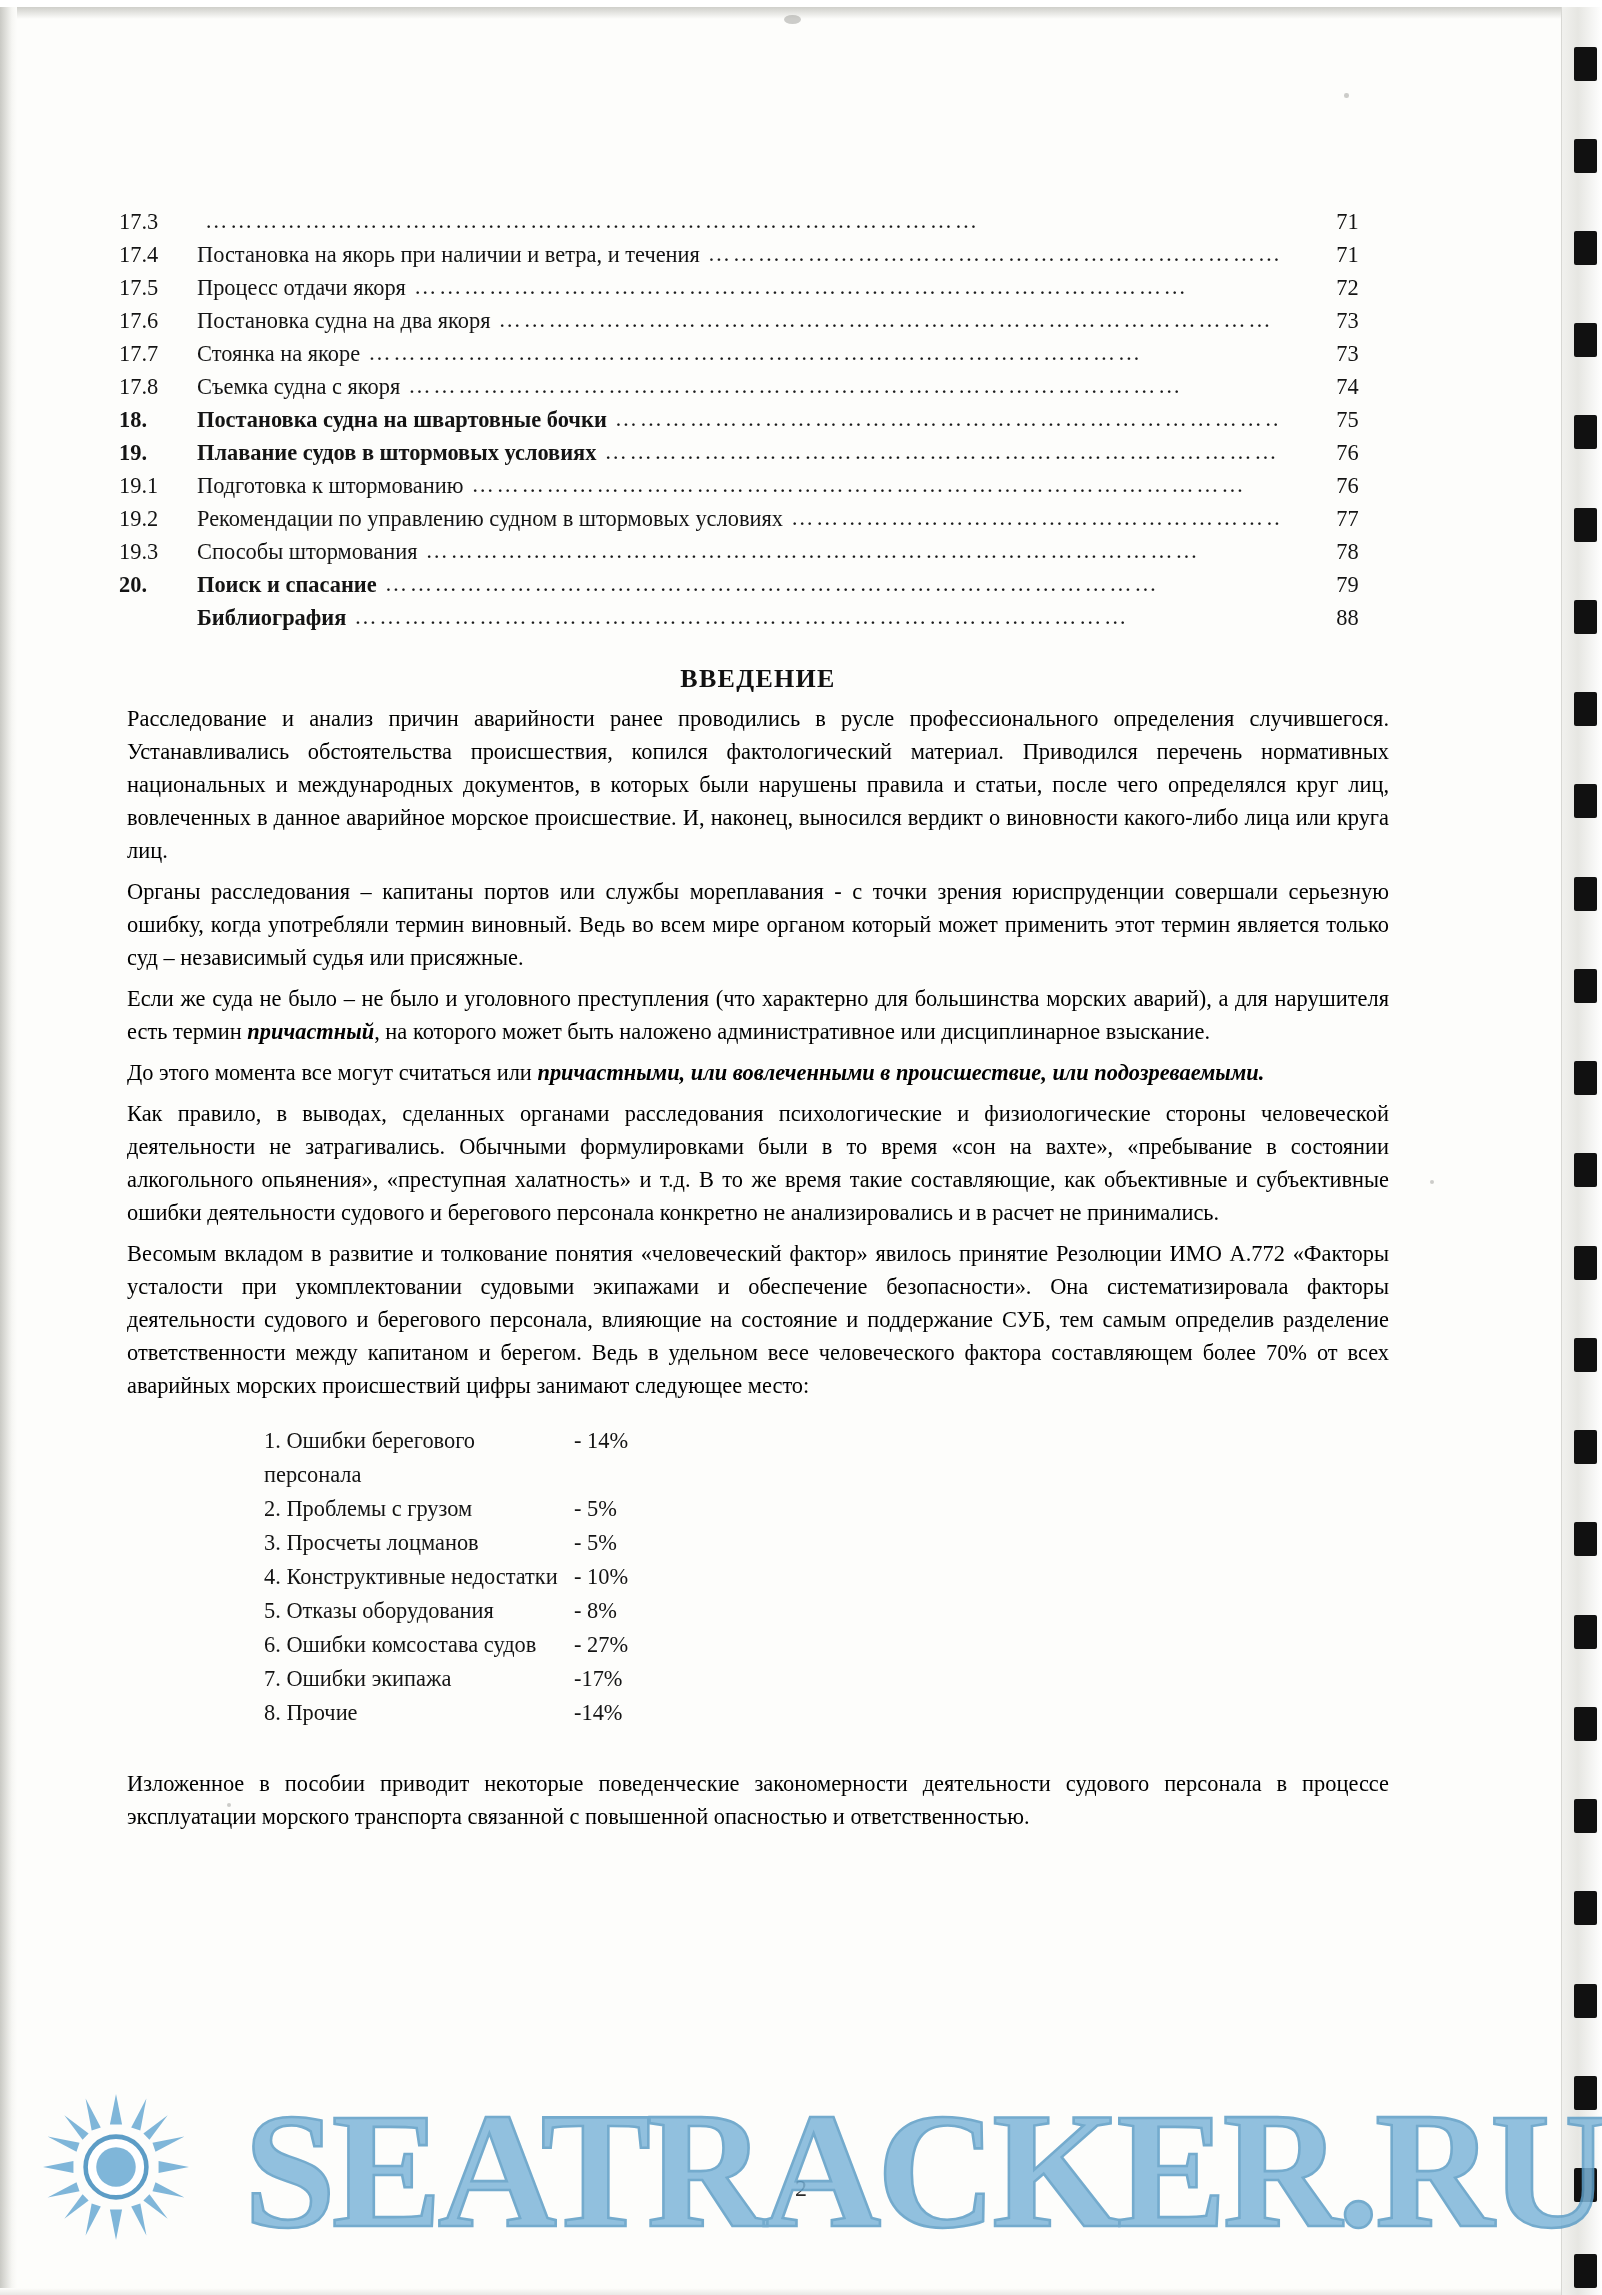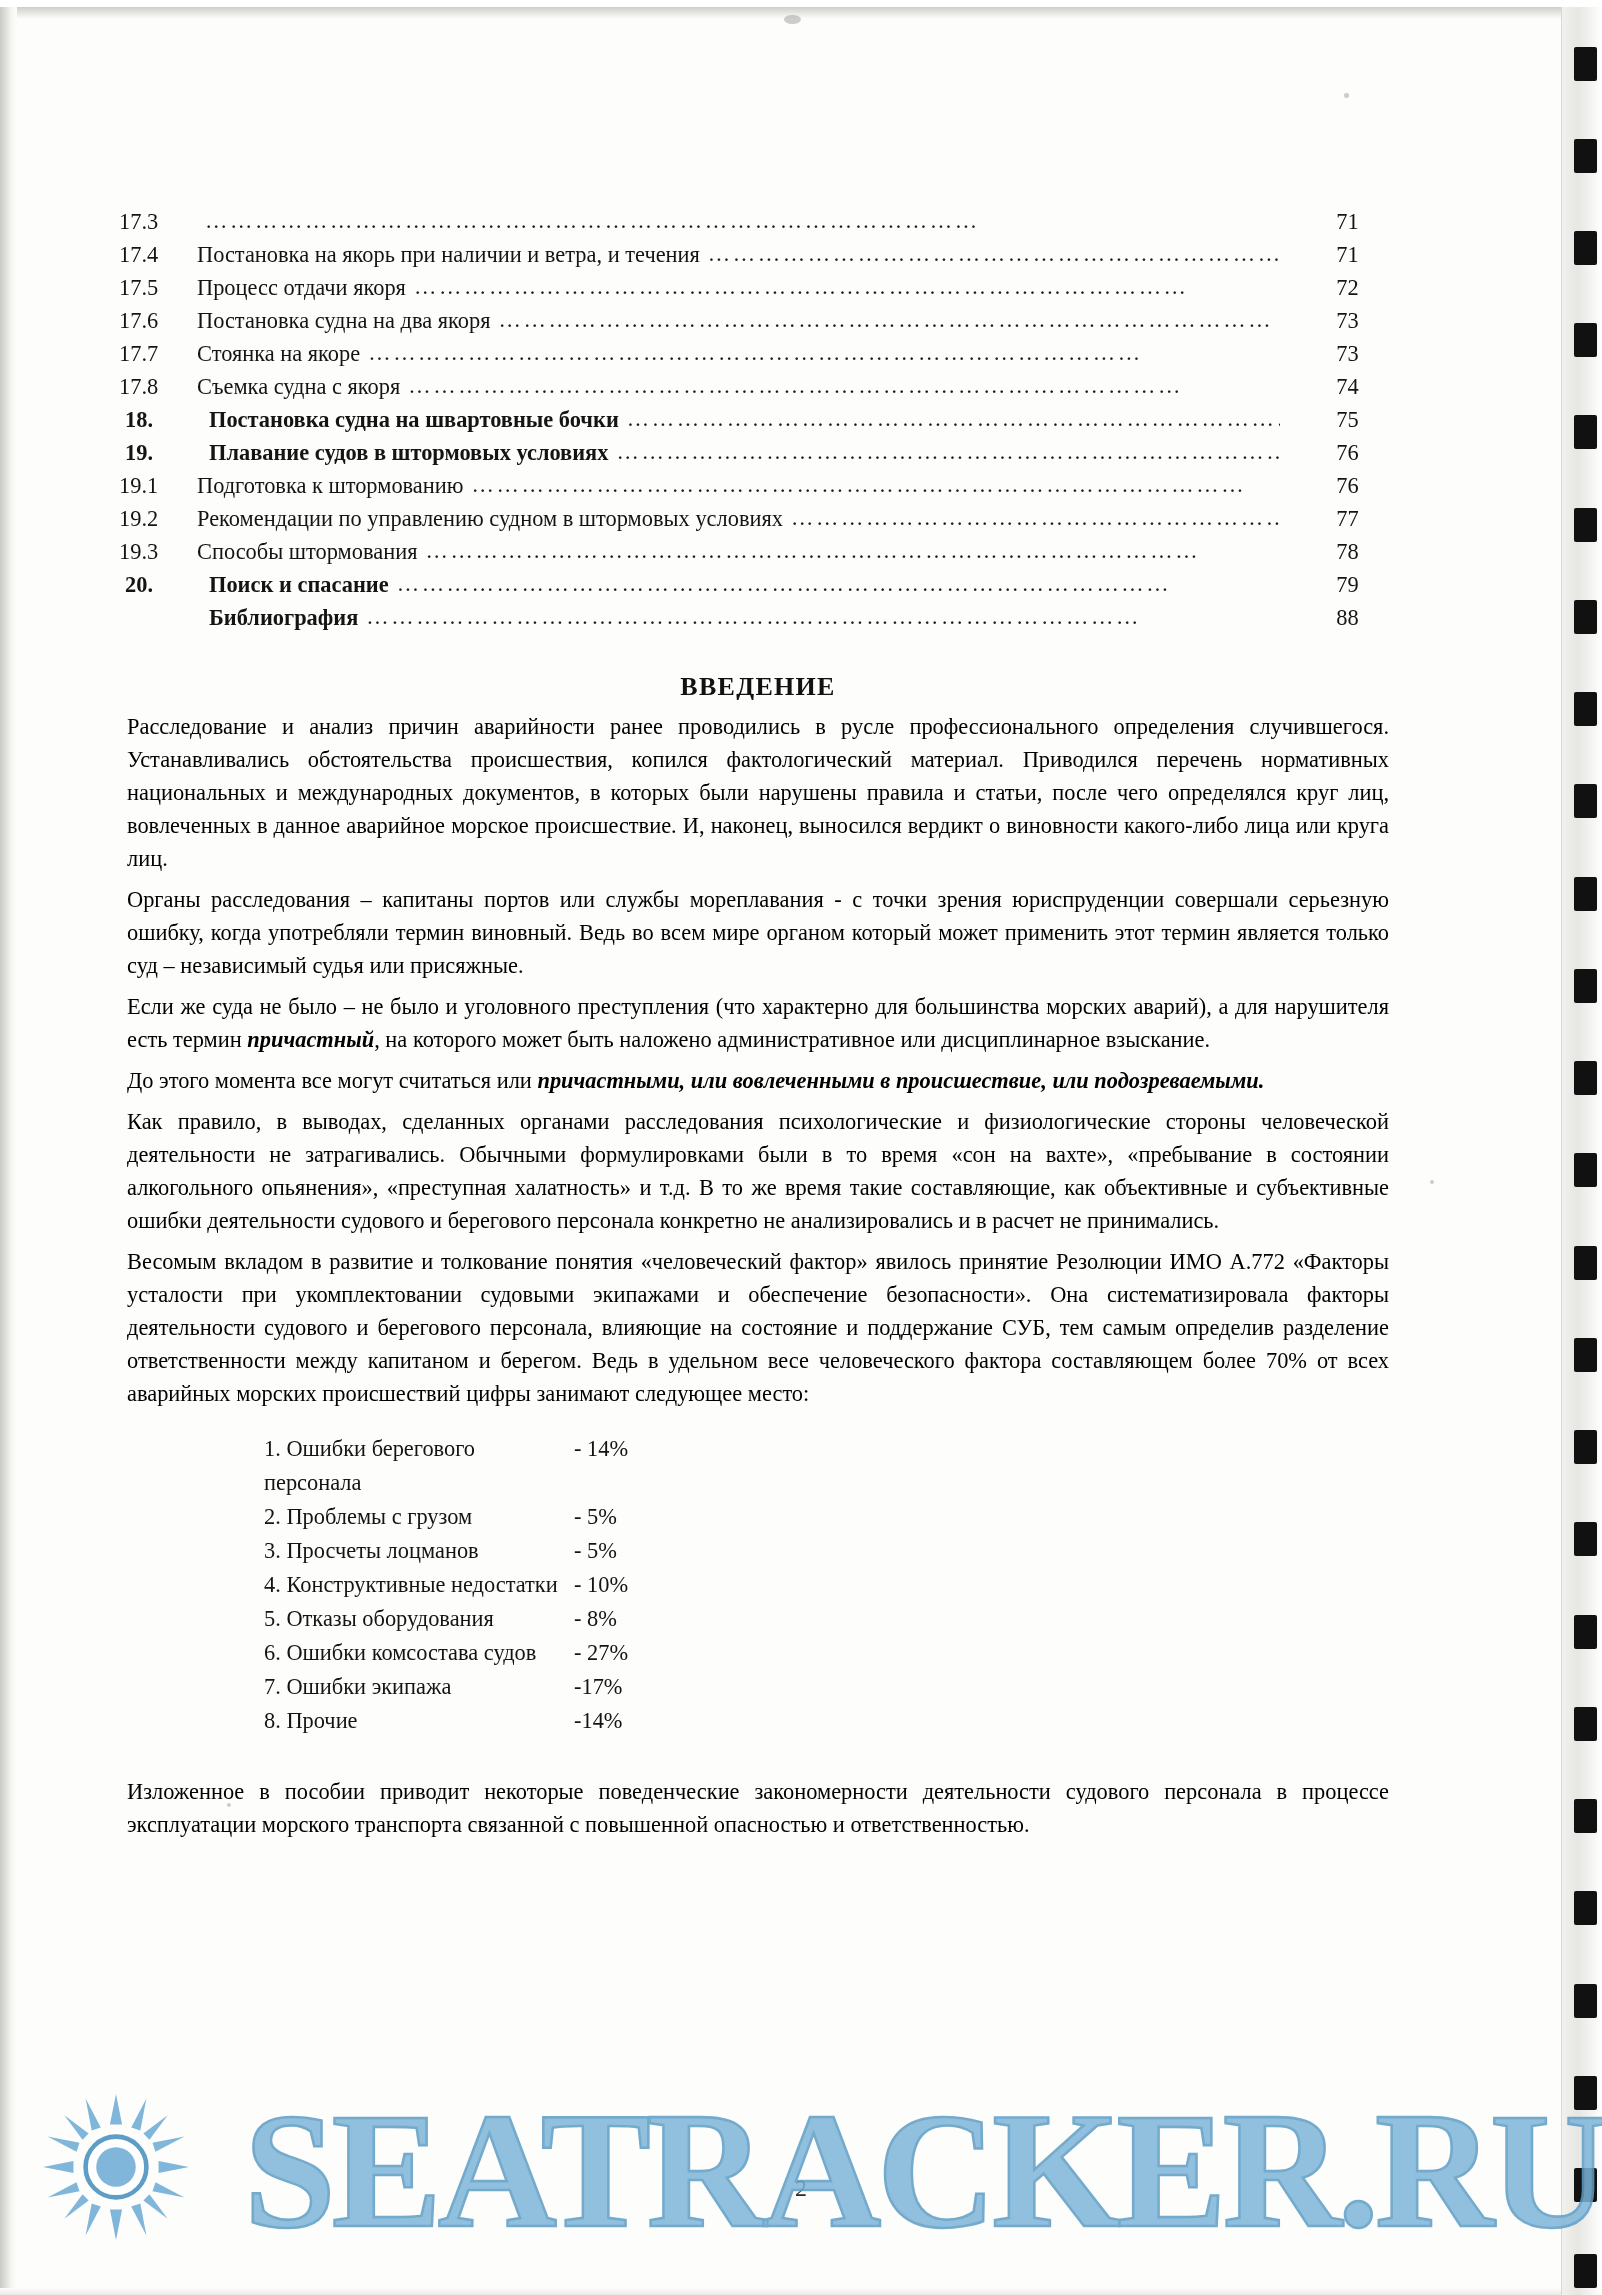--- a/index.html
+++ b/index.html
@@ -71,30 +71,30 @@
     padding:0 8px;
     color:#1a1a1a;
     transform:translateY(-1.3px);
   }
   .toc-page {
     flex:0 0 79px;
     text-align:right;
     padding-right:5.3px;
   }
   .toc-row.bold .toc-num,
-  .toc-row.bold .toc-title { font-weight:bold;margin-left:6px; }
+  .toc-row.bold .toc-title { font-weight:bold; }
   .toc-row.biblio .toc-num { width:78px; }
 
   
   .intro-heading {
     text-align:center;
     font-size:26px;
     font-weight:bold;
     letter-spacing:1.3px;
-    margin-top:38px;
+    margin-top:30px;
     margin-bottom:8px;
     color:#111;
   }
 
   
   .para {
     font-size:22.4px;
     line-height:33px;
     text-align:justify;
     color:#000000;

